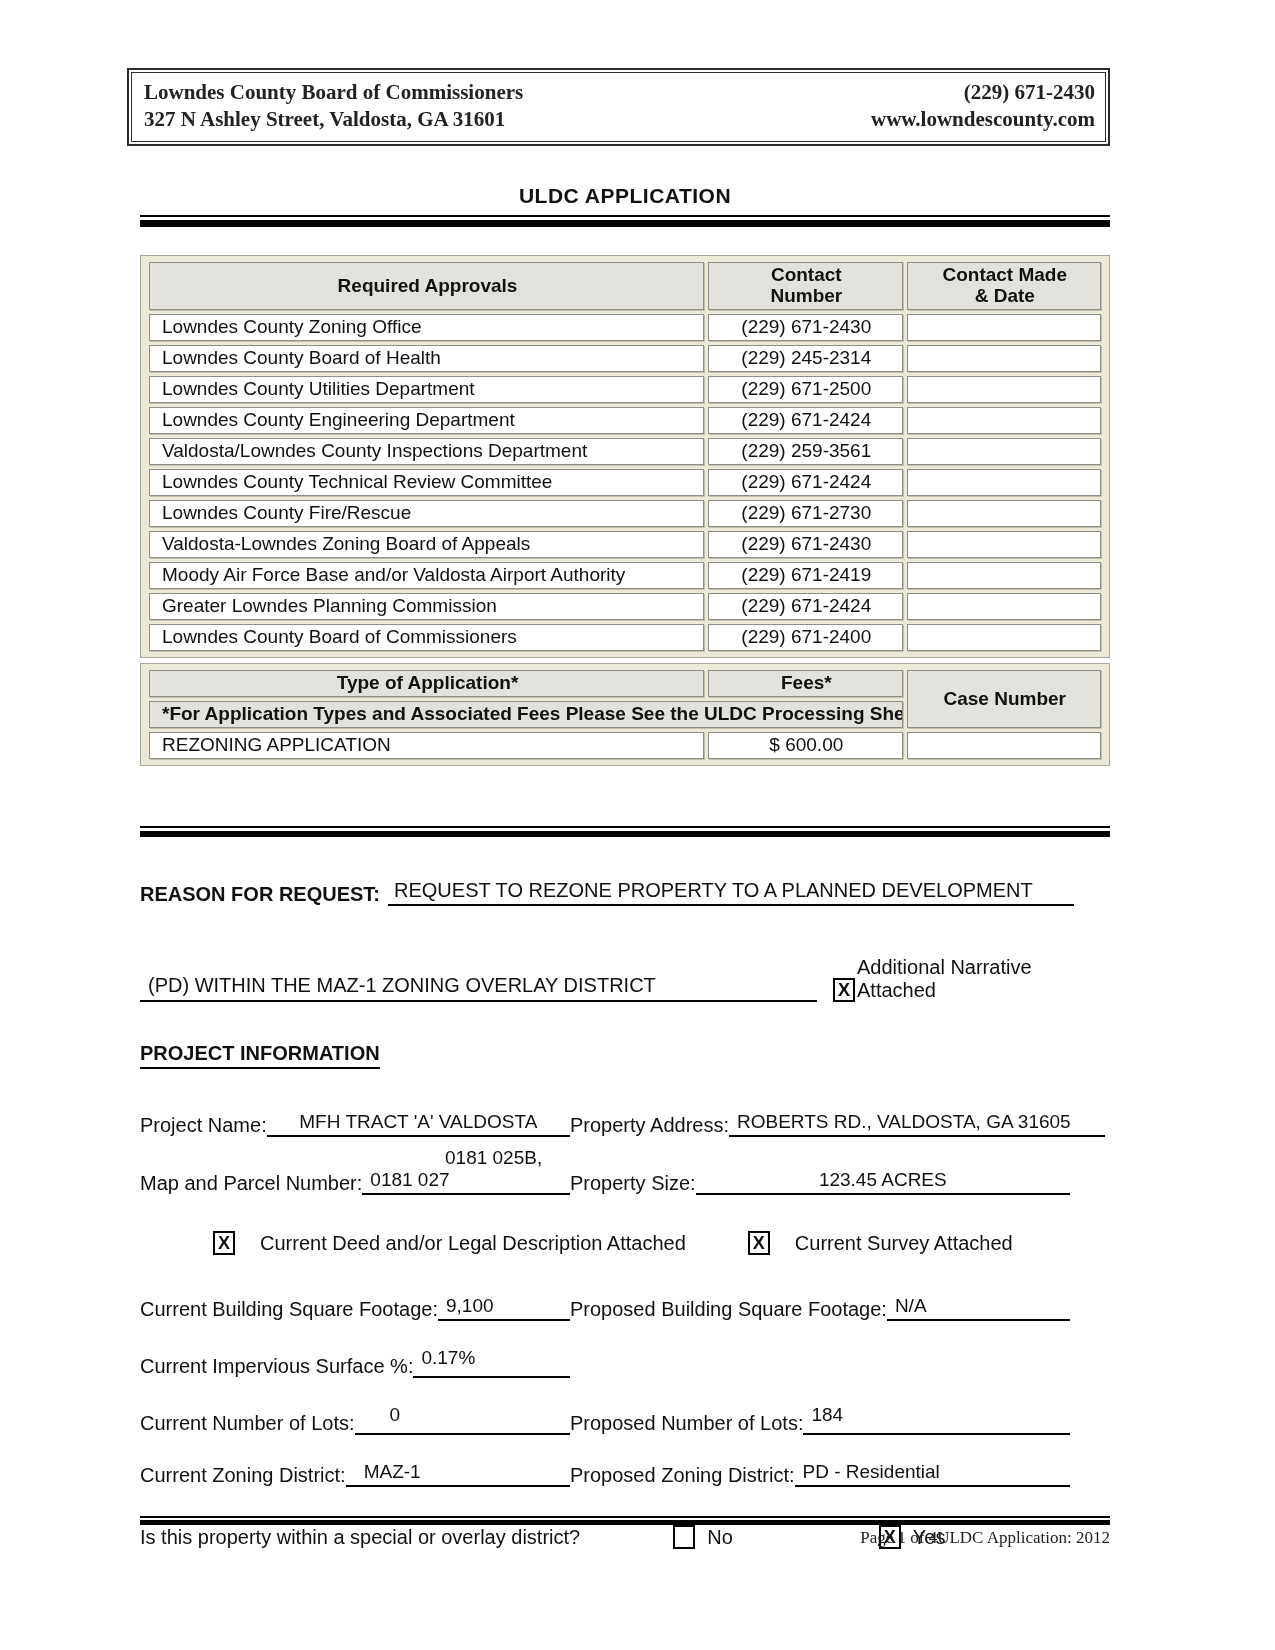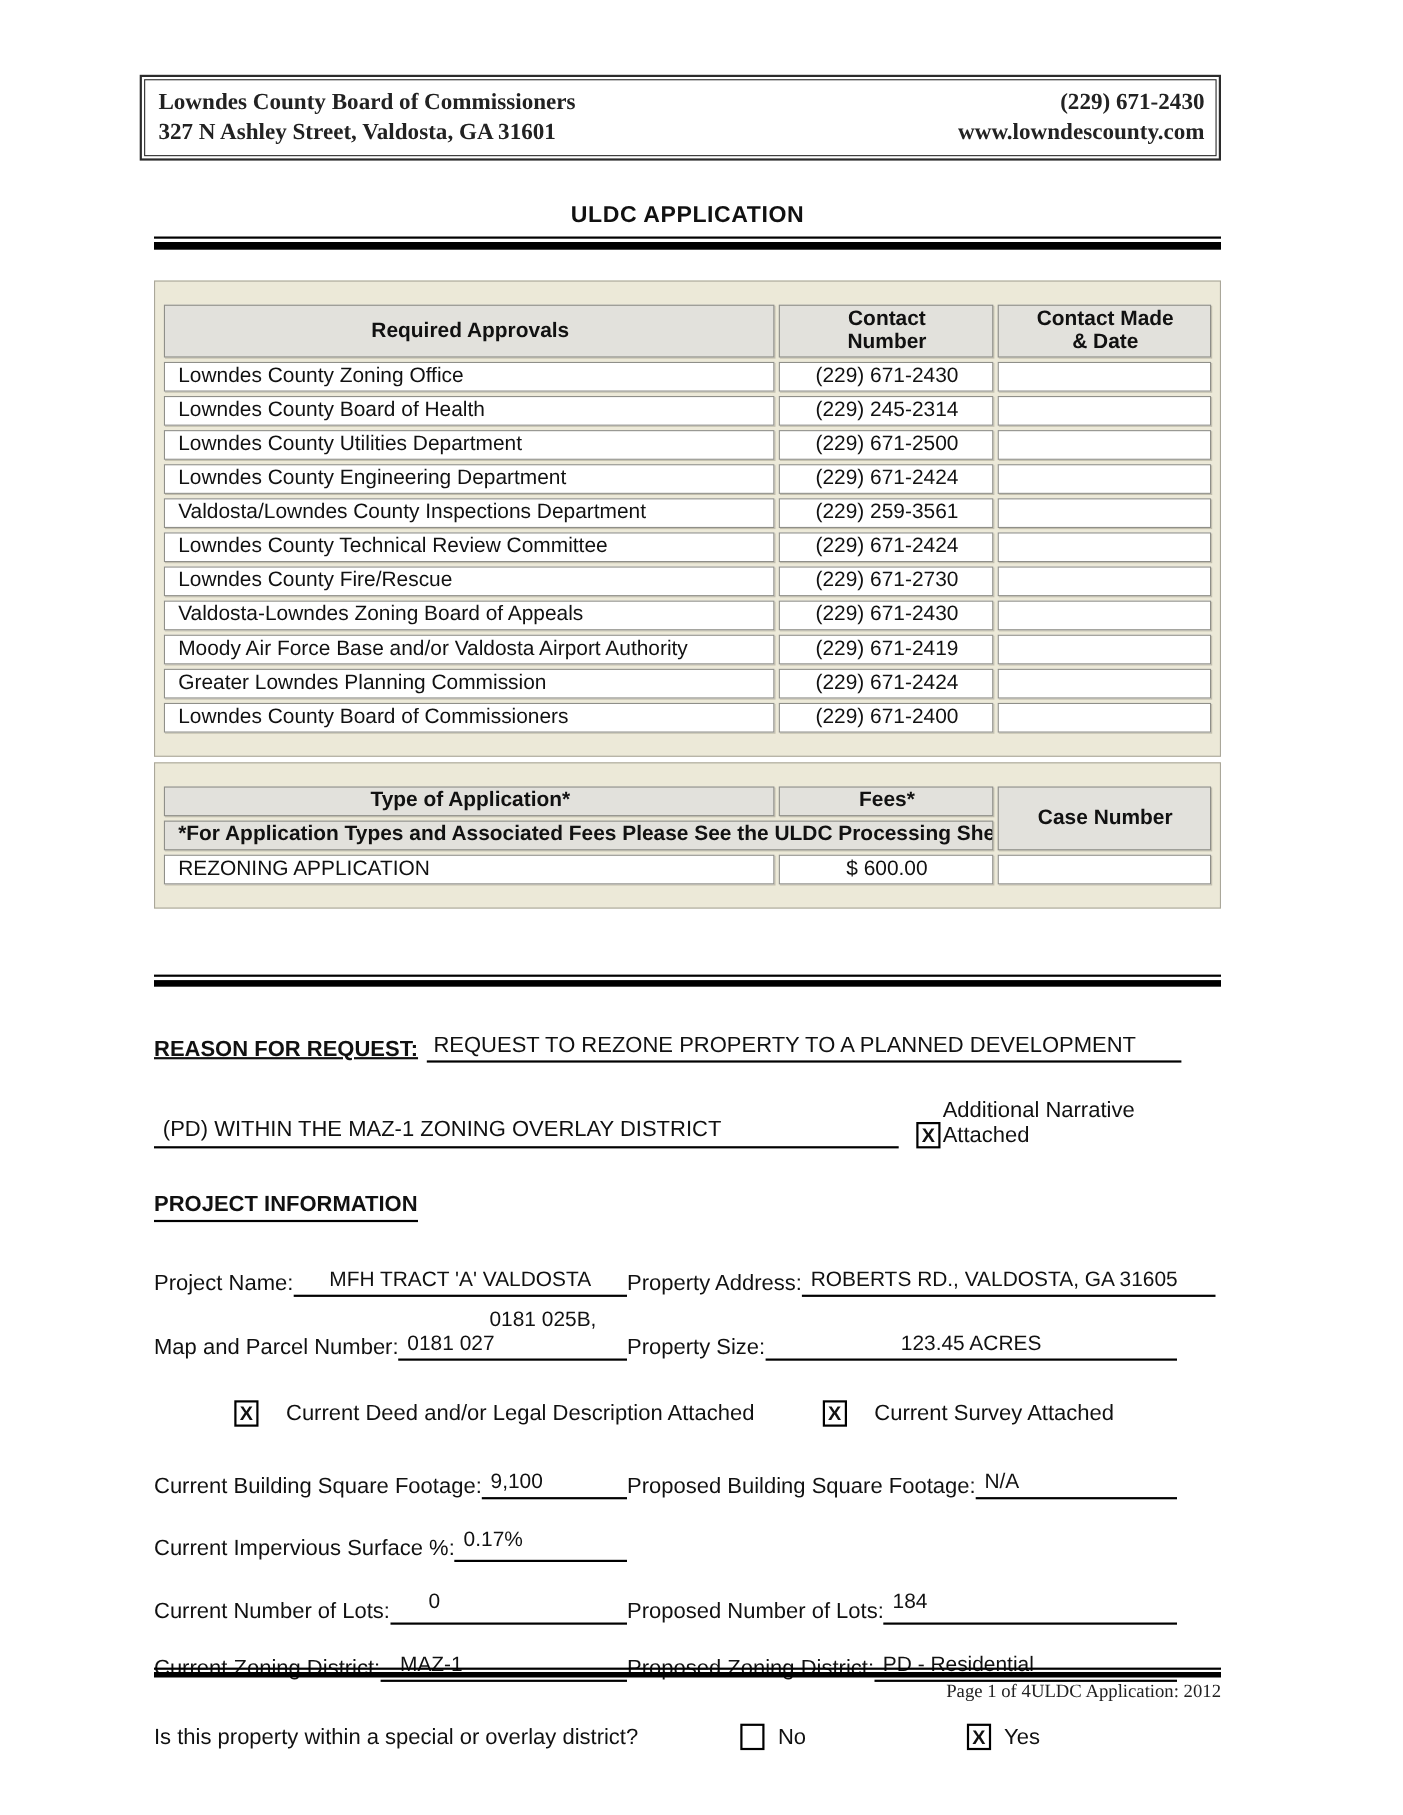--- a/index.html
+++ b/index.html
@@ -46,21 +46,21 @@
   }
   .dbl-rule { margin-top: 7px; border-top: 2px solid #000; }
   .dbl-rule::after { content: ""; display: block; height: 7px; background: #000; margin-top: 3px; }
   .dbl-rule.mid { margin-top: 60px; }
   .dbl-rule.mid::after { height: 6px; }
 
   
   .tbl-wrap {
     background: #ece9d8;
     border: 1px solid #aaa79a;
-    padding: 17px 4px;
+    padding: 2px 4px;
   }
   .tbl-wrap.first { margin-top: 28px; }
   .tbl-wrap.second { margin-top: 5px; }
   table.grid {
     width: 100%;
     border-collapse: separate;
     border-spacing: 4px;
     table-layout: fixed;
   }
   table.grid td {
@@ -90,30 +90,30 @@
     background: #e2e1dc !important;
     font-weight: bold;
     font-size: 16px;
     text-align: center;
     height: 21px;
     padding: 1px 2px;
   }
 
   
   .reason-row { margin-top: 42px; display: flex; align-items: flex-end; font-size: 20px; }
-  .reason-label { font-weight: bold; white-space: nowrap; text-decoration: underline; }
+  .reason-label { font-weight: bold; white-space: nowrap; }
   .reason-fill {
     flex: 1;
     margin-left: 8px;
     margin-right: 36px;
     border-bottom: 2px solid #000;
     padding: 0 0 2px 6px;
     white-space: nowrap;
   }
-  .line2-row { margin-top: 32px; display: flex; align-items: flex-end; font-size: 20px; }
+  .line2-row { margin-top: 50px; display: flex; align-items: flex-end; font-size: 20px; }
   .line2-fill {
     width: 690px;
     border-bottom: 2px solid #000;
     padding: 0 0 3px 8px;
     white-space: nowrap;
   }
   .cbx {
     display: inline-flex;
     width: 22px;
     height: 24px;

